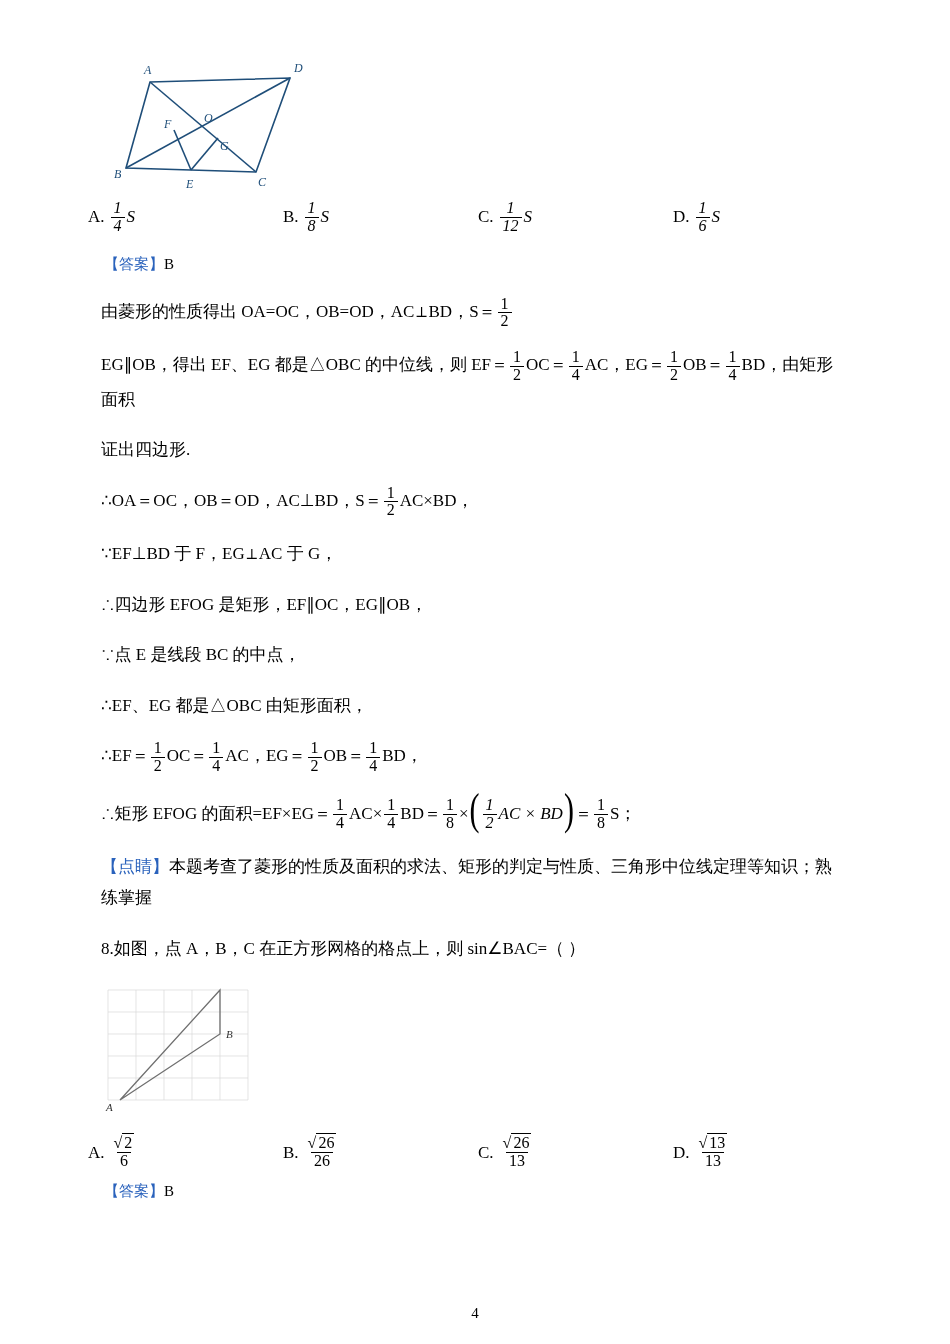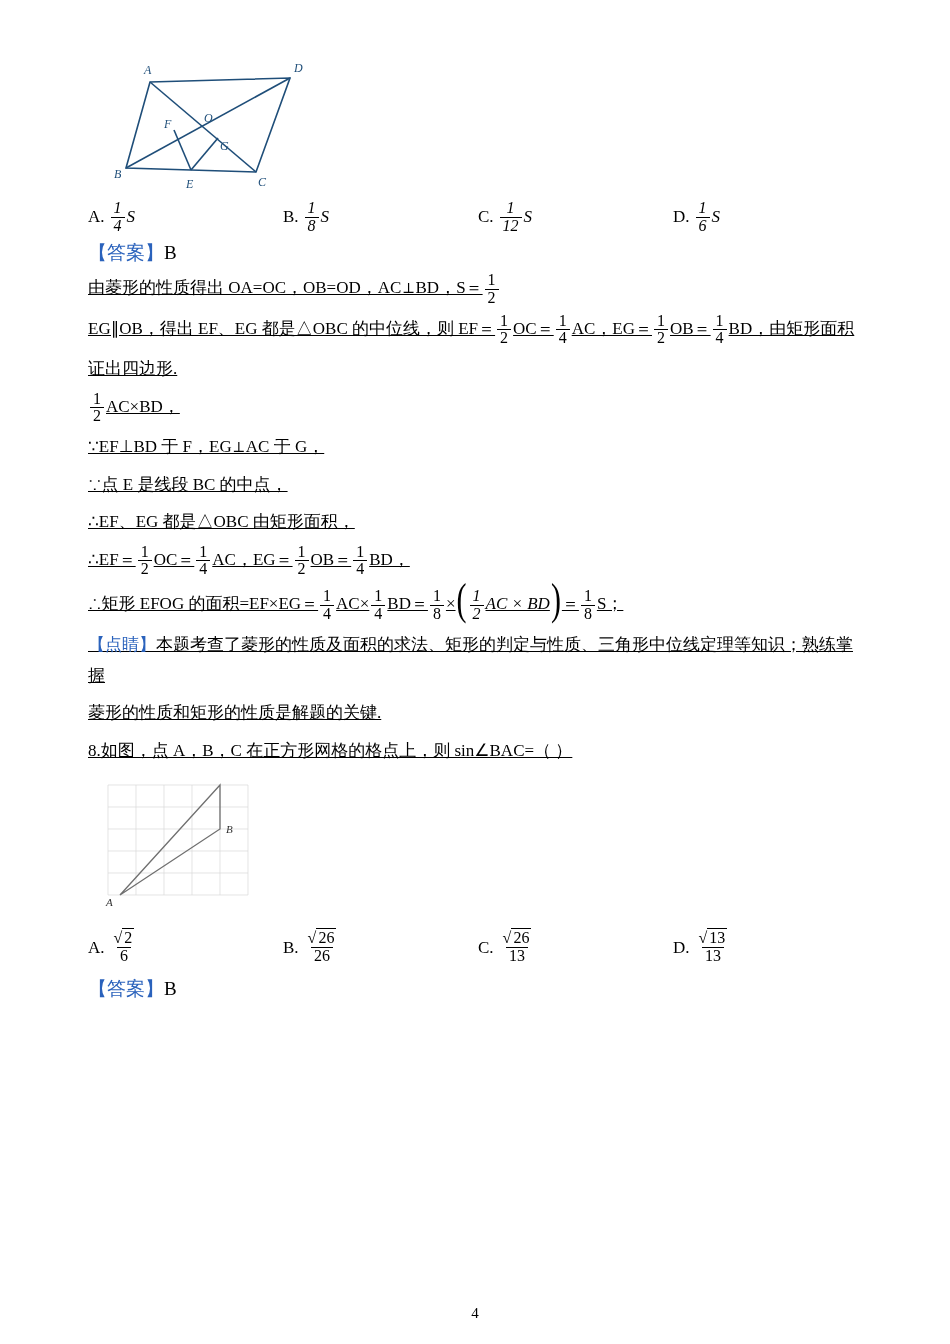--- a/index.html
+++ b/index.html
@@ -62,30 +62,29 @@
     border-top: 1px solid #000;
     padding: 0 3px;
     font-style: italic;
   }
   .frac.upright .num, .frac.upright .den { font-style: normal; }
   .ital { font-style: italic; font-family: "Liberation Serif", serif; }
   .blue {
     color: #2a62bc;
   }
   p.line {
-    margin: 0;
+    margin: 13px;
     padding: 3px 0;
     font-size: 17px;
     line-height: 1.85;
-    text-decoration: underline;
   }
   p.tight {
-    margin: 0;
+    margin: 16px;
     padding: 1px 0;
-    font-size: 19px;
+    font-size: 15px;
     line-height: 1.6;
   }
   .pagenum {
     position: absolute;
     left: 0;
     right: 0;
     bottom: 22px;
     text-align: center;
     font-size: 15px;
     font-family: "Liberation Serif", serif;
@@ -196,27 +195,28 @@
           <span class="num">1</span>
           <span class="den">4</span>
         </span><span>BD，由矩形面积</span>
     </p>
     <p class="line">
       <span>证出四边形.</span>
     </p>
 
 
     <p class="line">
-      <span class="frac upright">
+      <span>∴OA＝OC，OB＝OD，AC⊥BD，S＝</span><span class="frac upright">
           <span class="num">1</span>
           <span class="den">2</span>
         </span><span>AC×BD，</span>
     </p>
 
     <p class="line"><span>∵EF⊥BD 于 F，EG⊥AC 于 G，</span></p>
+    <p class="line"><span>∴四边形 EFOG 是矩形，EF∥OC，EG∥OB，</span></p>
     <p class="line"><span>∵点 E 是线段 BC 的中点，</span></p>
     <p class="line"><span>∴EF、EG 都是△OBC 由矩形面积，</span></p>
 
     <p class="line">
       <span>∴EF＝</span><span class="frac upright">
           <span class="num">1</span>
           <span class="den">2</span>
         </span><span>OC＝</span><span class="frac upright">
           <span class="num">1</span>
           <span class="den">4</span>
@@ -245,21 +245,20 @@
         </span><span class="ital">AC × BD</span><span class="paren-big">)</span><span>＝</span><span class="frac upright">
           <span class="num">1</span>
           <span class="den">8</span>
         </span><span>S；</span>
     </p>
 
 
     <p class="line">
       <span class="blue">【点睛】</span><span>本题考查了菱形的性质及面积的求法、矩形的判定与性质、三角形中位线定理等知识；熟练掌握</span>
     </p>
-    <p class="line"><span>菱形的性质和矩形的性质是解题的关键.</span></p>
 
     <p class="line q8"><span>8.如图，点 A，B，C 在正方形网格的格点上，则 sin∠BAC=（      ）</span></p>
 
     <div class="fig2">
       <svg width="180" height="145" viewBox="0 0 180 145">
         <g stroke="#d9d9d9" stroke-width="0.7" fill="none">
           <path d="M10,10 H150 M10,32 H150 M10,54 H150 M10,76 H150 M10,98 H150 M10,120 H150"></path>
           <path d="M10,10 V120 M38,10 V120 M66,10 V120 M94,10 V120 M122,10 V120 M150,10 V120"></path>
         </g>
         <g stroke="#6f6f6f" stroke-width="1.3" fill="none">

